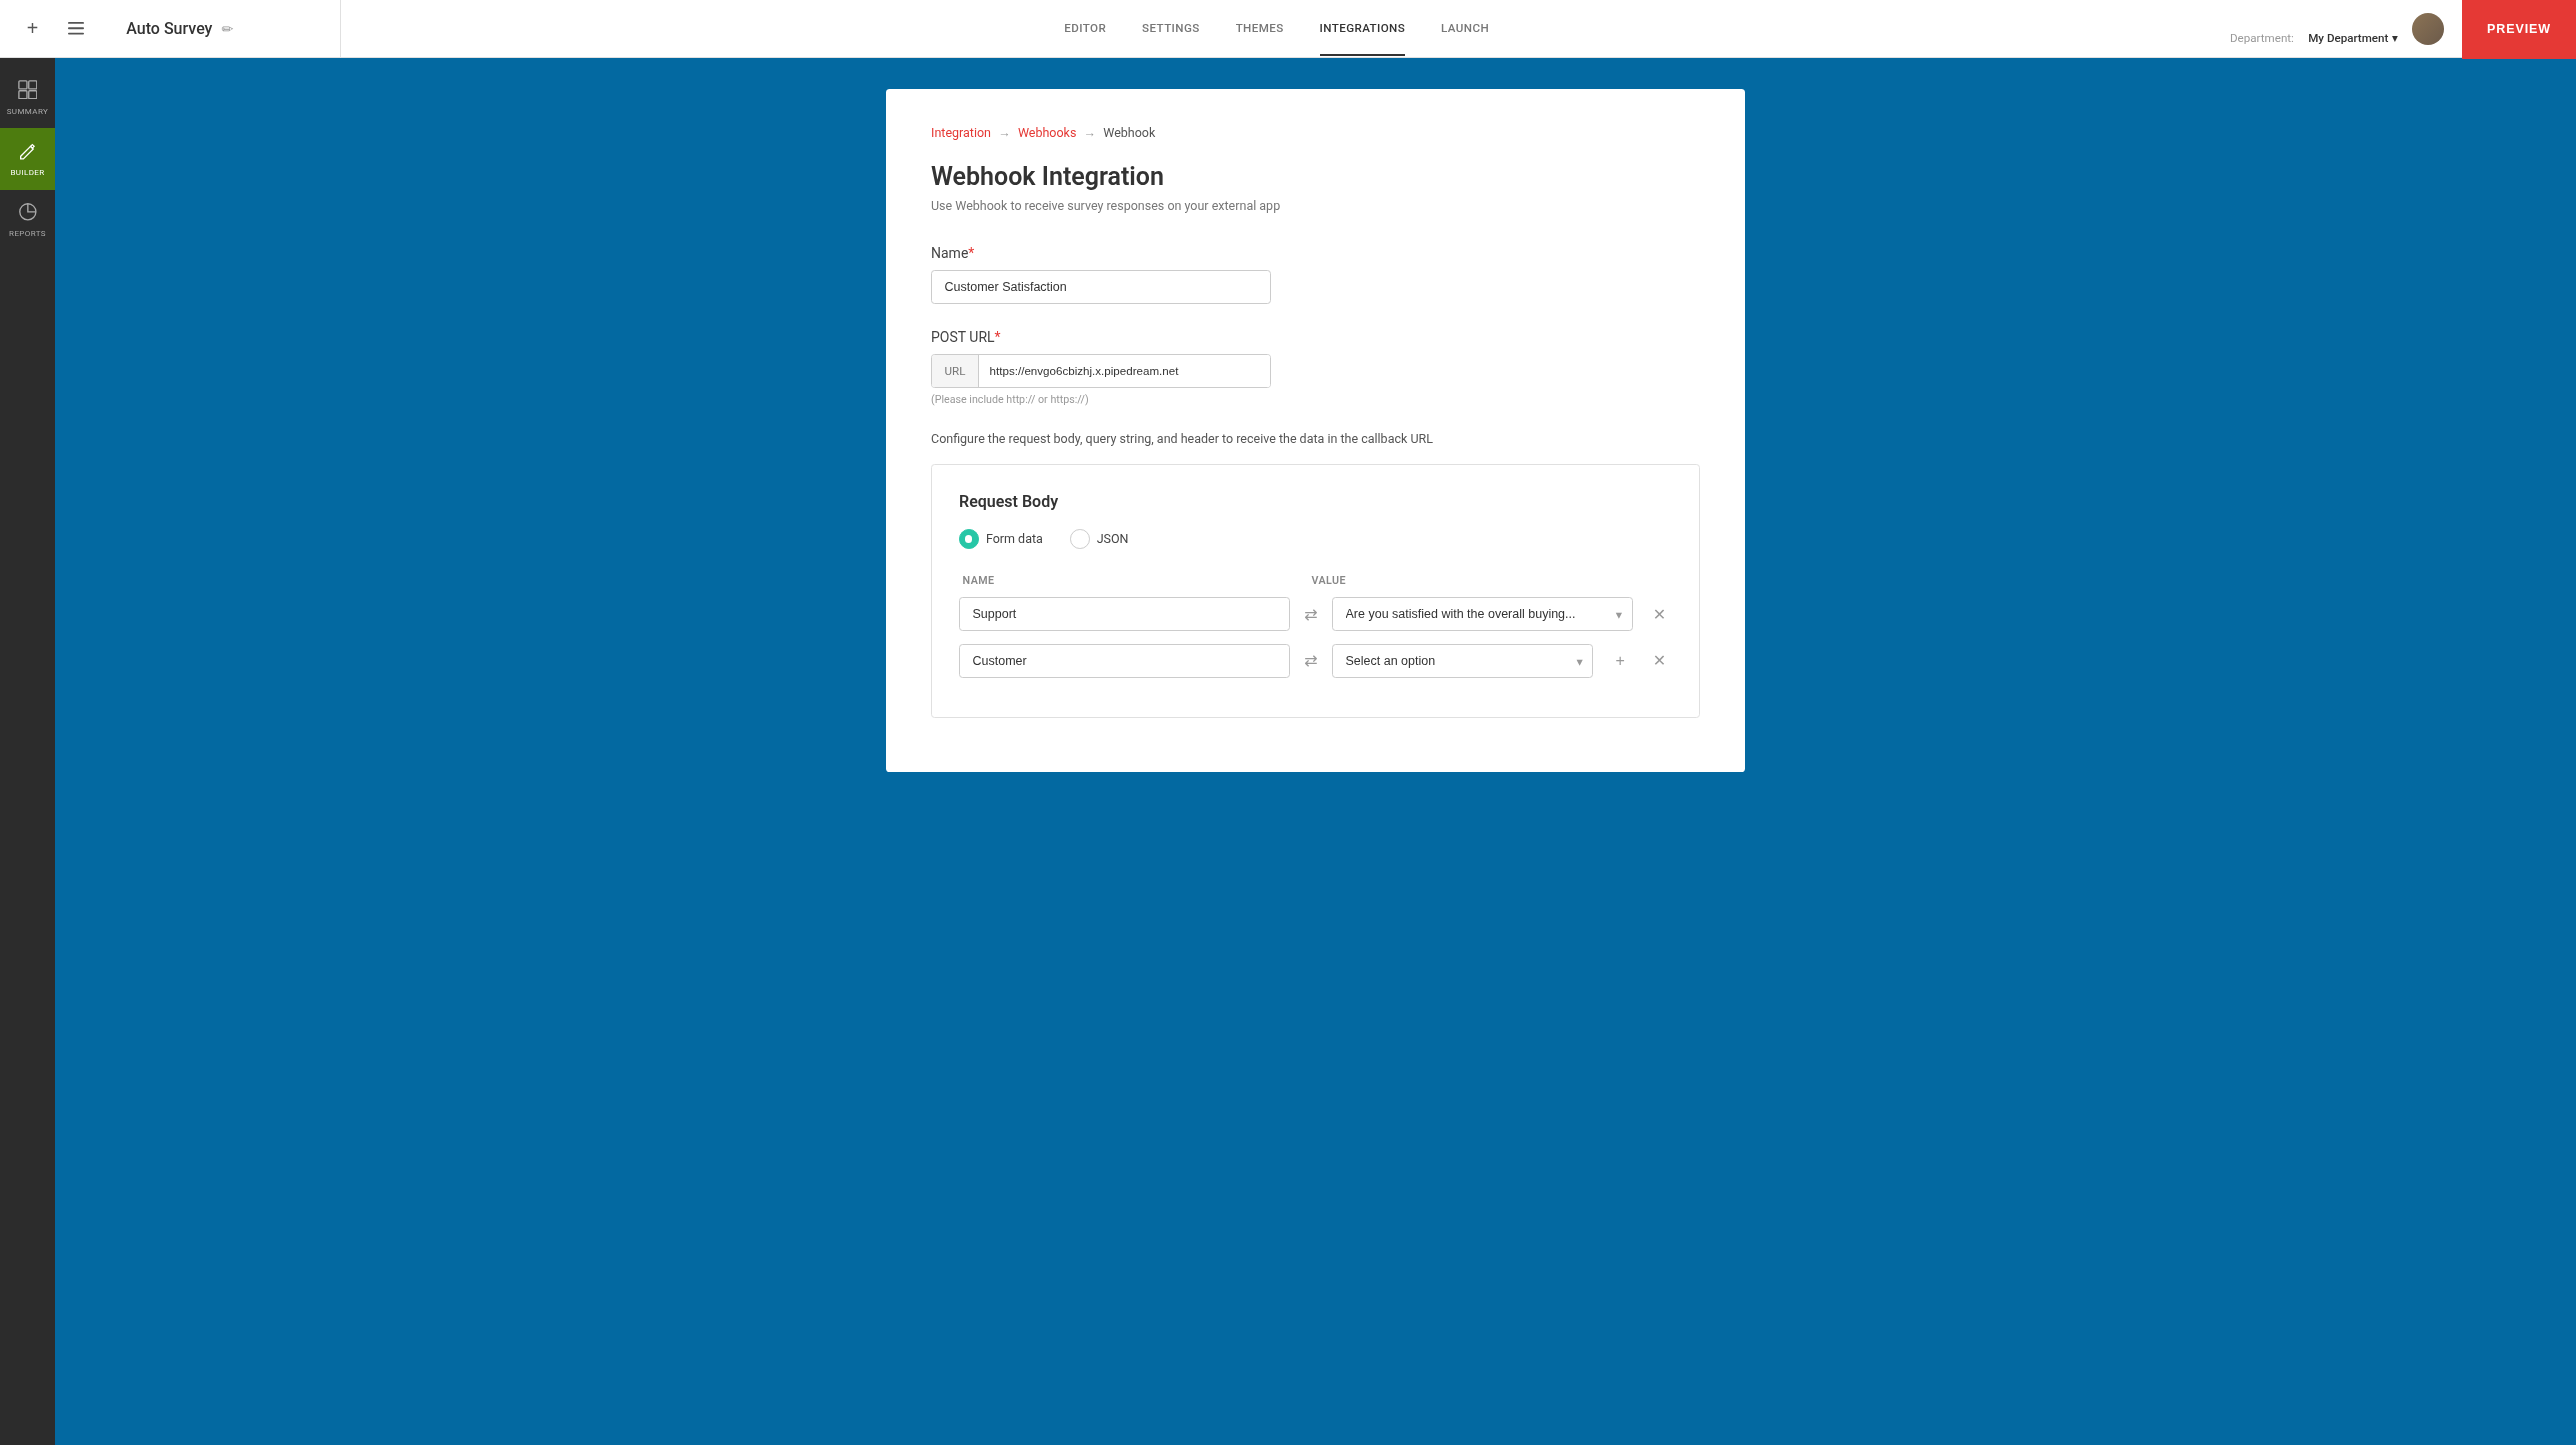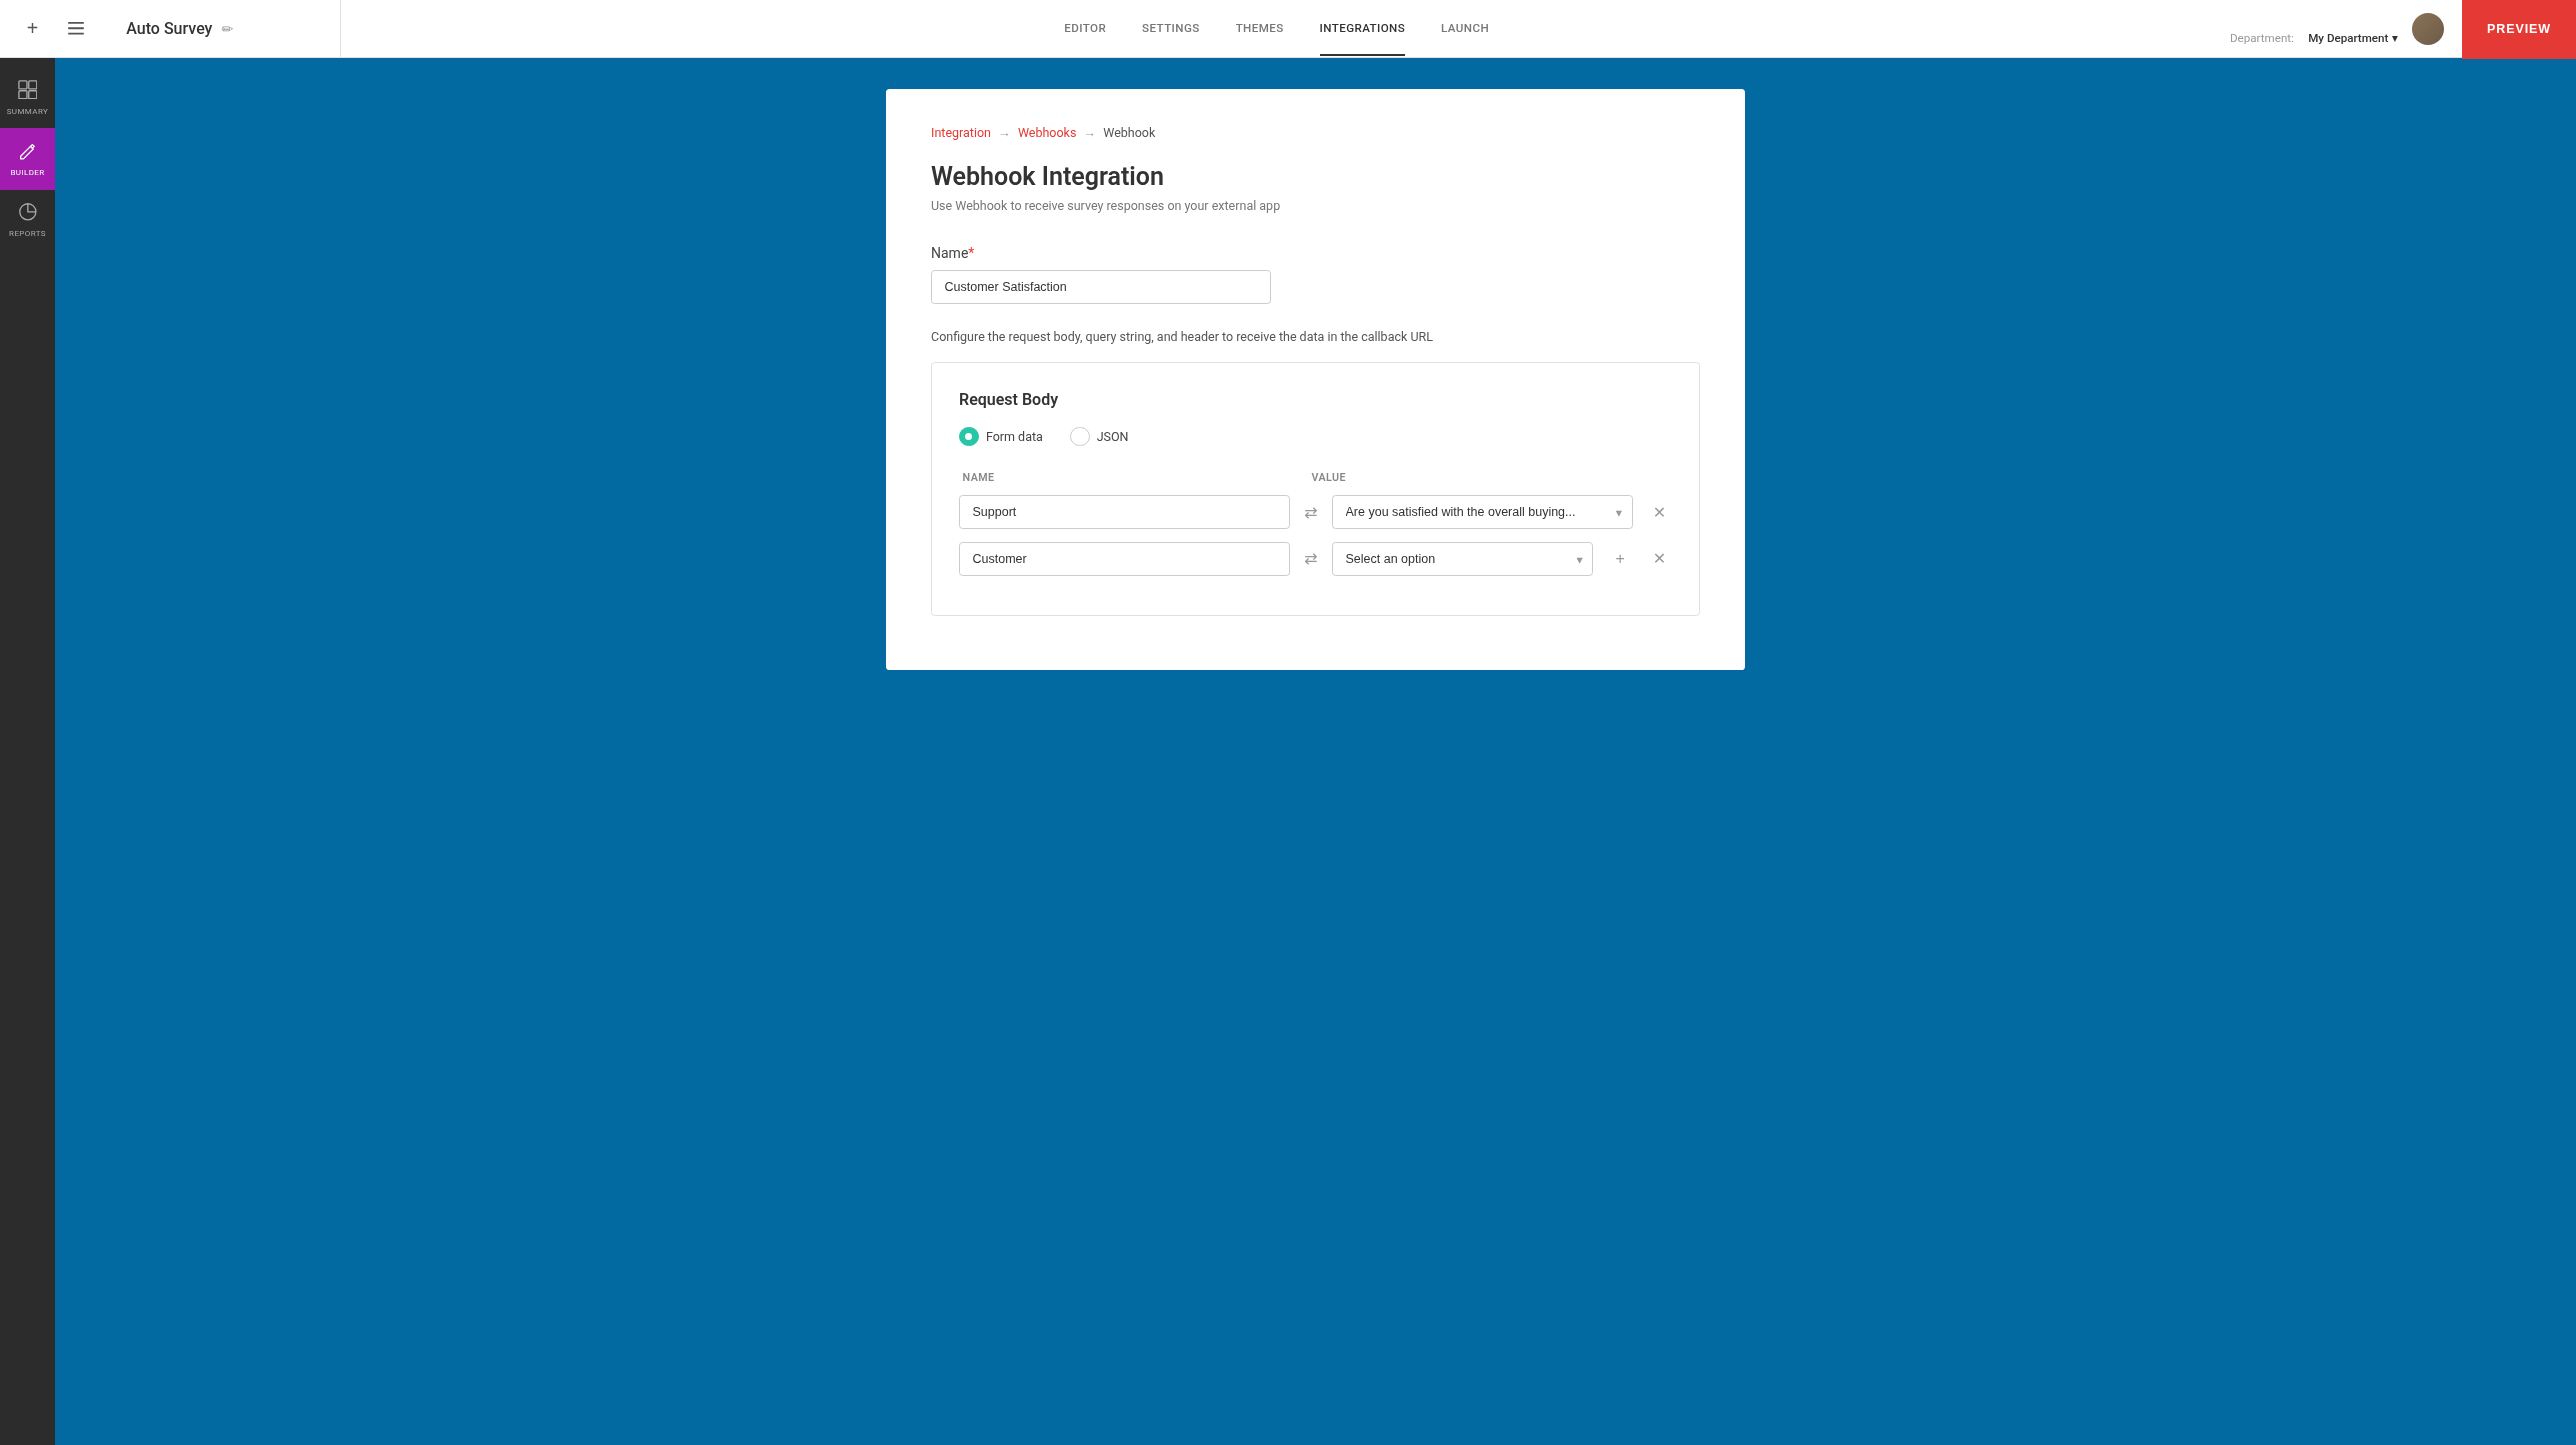--- a/index.html
+++ b/index.html
@@ -50,21 +50,21 @@
 
     
     .sidebar {
       width: 55px; background: #2c2c2c; display: flex; flex-direction: column;
       align-items: center; padding-top: 9px; gap: 0;
     }
     .sidebar-item {
       width: 100%; display: flex; flex-direction: column; align-items: center;
       padding: 12.5px 0; cursor: pointer; color: #aaa; font-size: 9px; gap: 3.6px;
     }
-    .sidebar-item.active { background: #a21caf; color: #fff; }
+    .sidebar-item.active { background: #4d7c0f; color: #fff; }
     .sidebar-icon { font-size: 18px; }
     .sidebar-label { font-size: 8px; letter-spacing: 0.4px; text-transform: uppercase; }
 
     
     .main-content { flex: 1; overflow-y: auto; background: #0369a1; padding: 31px; }
 
     
     .content-card {
       background: #fff; border-radius: 3.6px; max-width: 859px; margin: 0 auto;
       padding: 36px 45px 54px;
@@ -234,20 +234,30 @@
       <h1 class="page-title">Webhook Integration</h1>
       <p class="page-subtitle">Use Webhook to receive survey responses on your external app</p>
 
       <div class="form-group">
         <label class="form-label">
           <span>Name</span><span class="required">*</span>
         </label>
         <input type="text" class="form-input" value="Customer Satisfaction" style="">
       </div>
 
+      <div class="form-group">
+        <label class="form-label">
+          <span>POST URL</span><span class="required">*</span>
+        </label>
+        <div class="url-input-group">
+          <span class="url-prefix">URL</span>
+          <input type="text" class="url-input" value="https://envgo6cbizhj.x.pipedream.net" style="">
+        </div>
+        <p class="url-hint">(Please include http:// or https://)</p>
+      </div>
 
       <p class="config-text">Configure the request body, query string, and header to receive the data in the callback URL</p>
 
       <div class="request-body-card">
         <h3 class="request-body-title">Request Body</h3>
 
         <div class="radio-group">
           <div class="radio-option">
             <div class="radio-circle checked"></div>
             <span class="radio-label">Form data</span>

